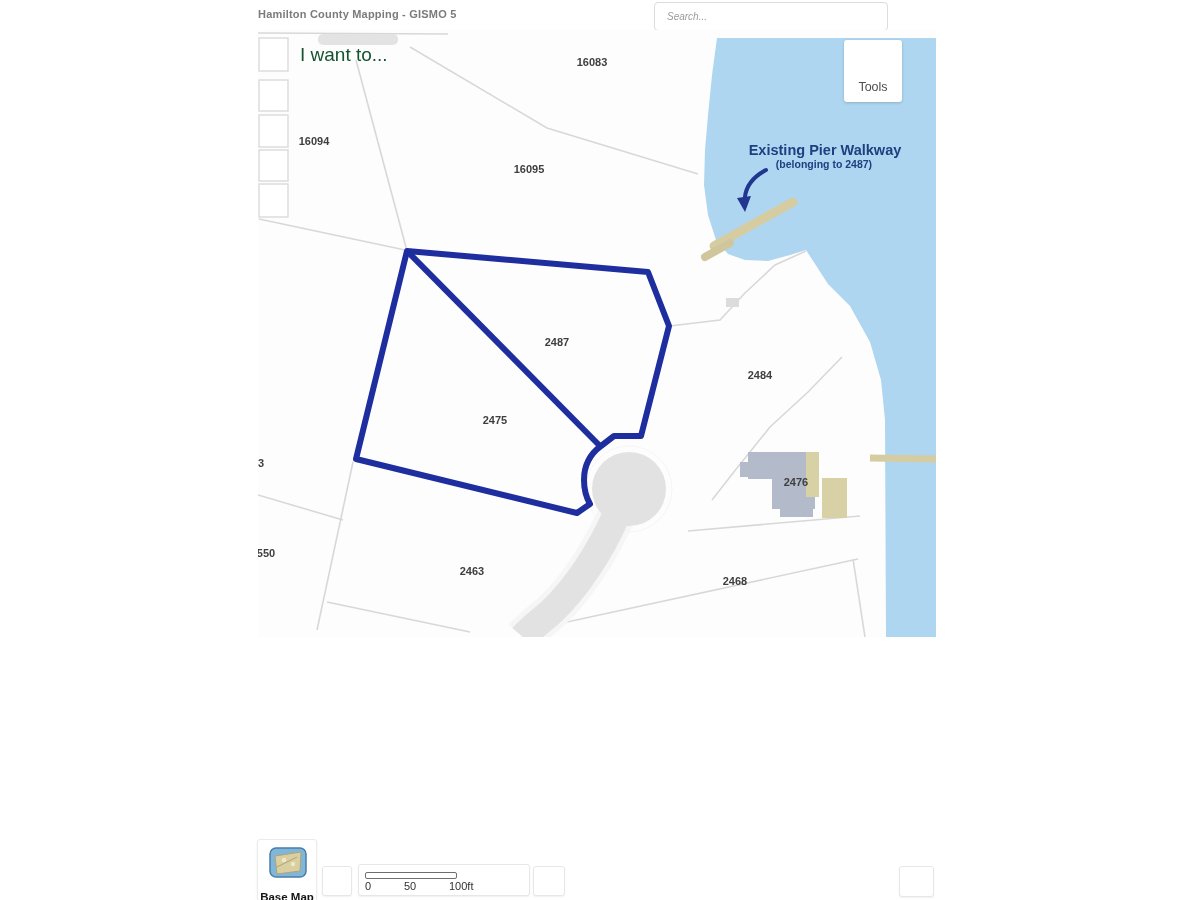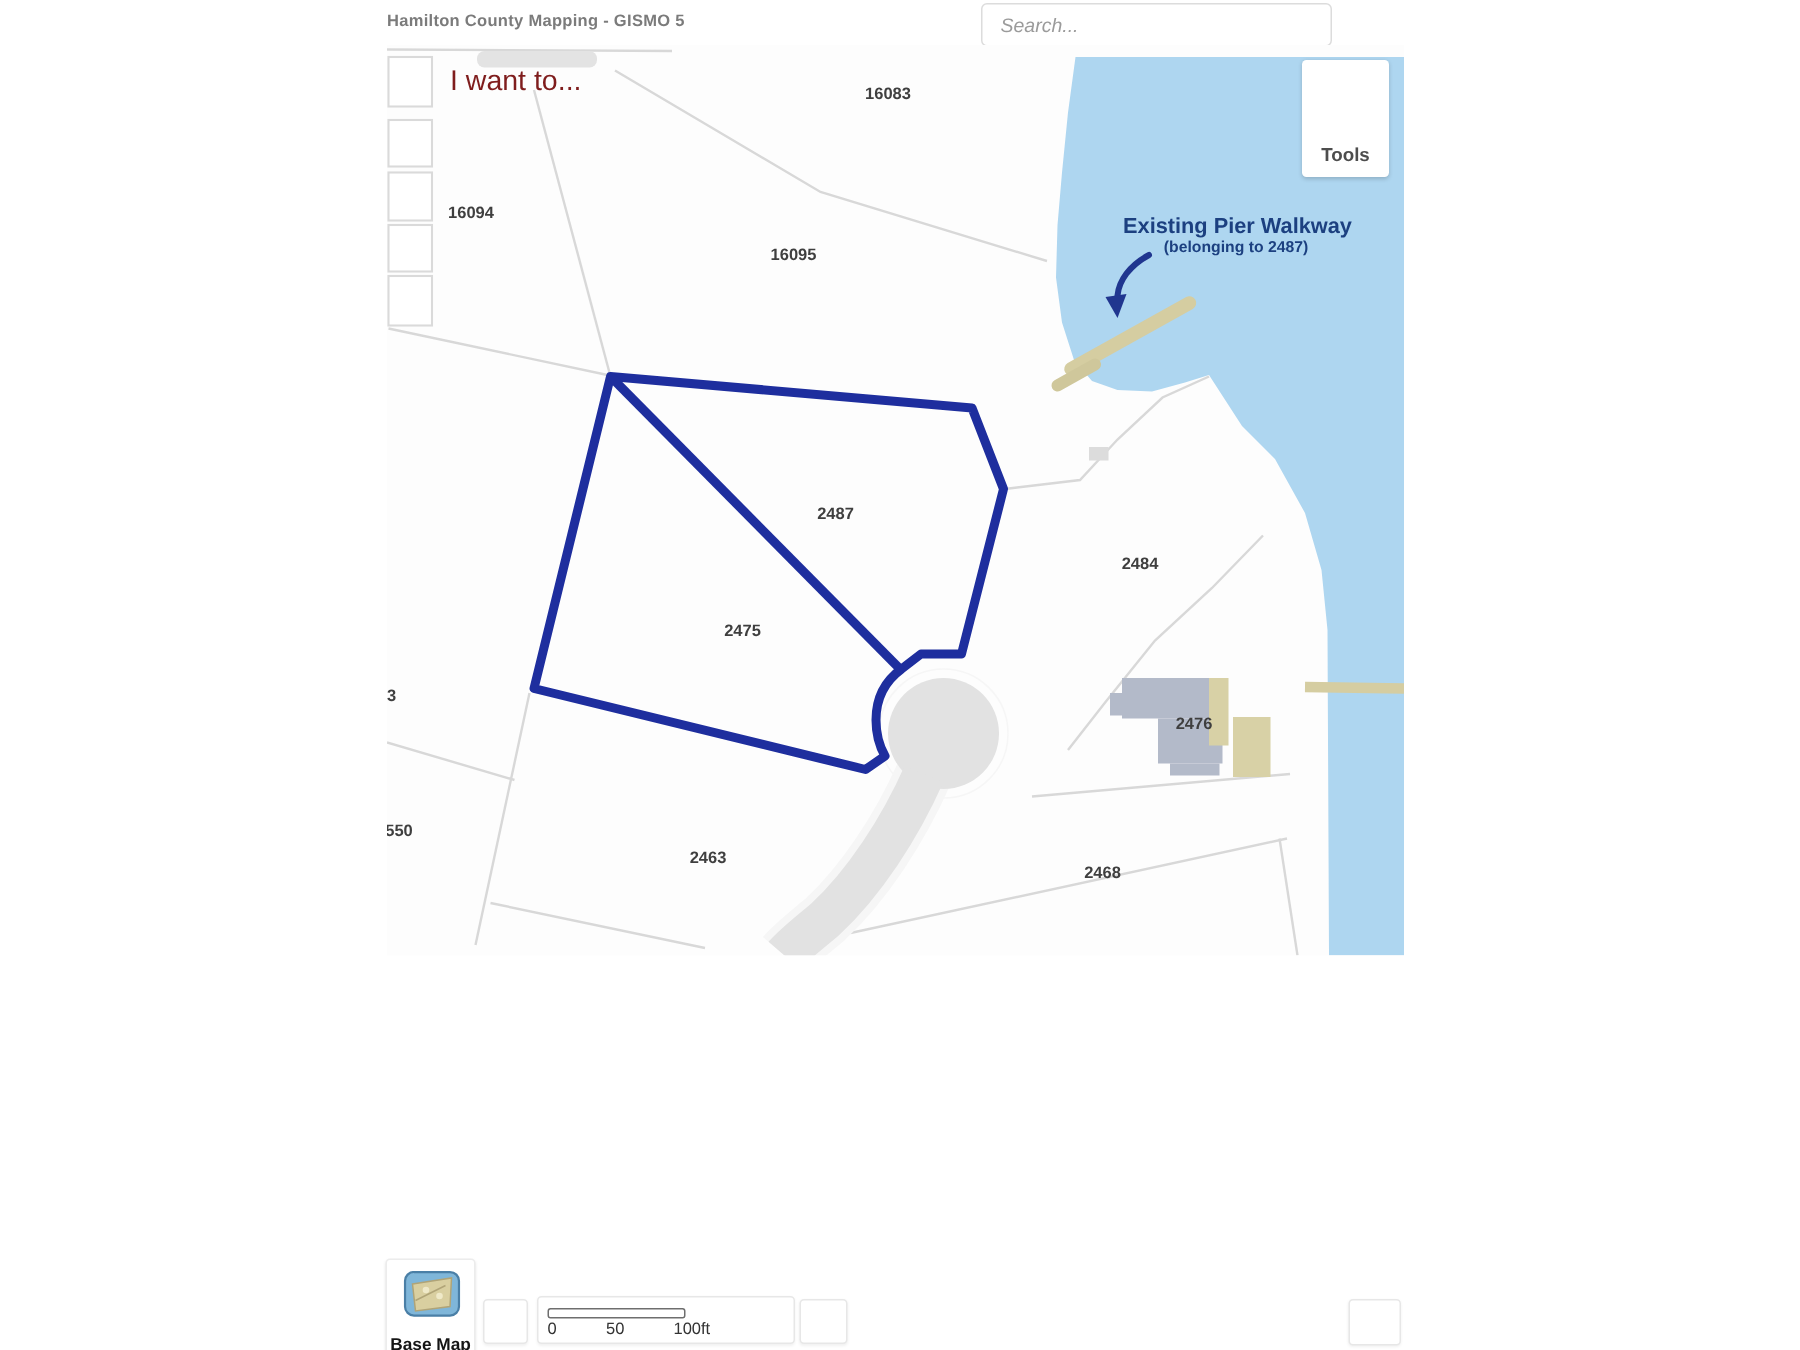--- a/index.html
+++ b/index.html
@@ -4,35 +4,35 @@
 <style>
   * { margin:0; padding:0; box-sizing:border-box; }
   body { background:#fff; font-family:"Liberation Sans", sans-serif; }
   .page { position:relative; width:1200px; height:900px; background:#ffffff; overflow:hidden; }
 
   
   .app-title { position:absolute; left:258px; top:8px; font-size:11px; font-weight:700;
                color:#7b7b7b; letter-spacing:.2px; white-space:nowrap; }
   .search-box { position:absolute; left:654px; top:2px; width:234px; height:29px;
                 background:#fff; border:1px solid #dcdcdc; border-radius:4px;
-                padding:0 12px; font-size:13px; color:#444; outline:none;
+                padding:0 12px; font-size:10px; color:#444; outline:none;
                 font-family:"Liberation Sans", sans-serif; }
   .search-box::placeholder { font-style:italic; color:#9b9b9b; }
 
   
   .map-viewport { position:absolute; left:258px; top:30px; width:678px; height:607px;
                   overflow:hidden; background:#fdfdfd; }
   .map-svg { position:absolute; left:0; top:0; }
 
-  .i-want-to { position:absolute; left:42px; top:14px; font-size:19px; color:#7f1d1d; }
+  .i-want-to { position:absolute; left:42px; top:14px; font-size:19px; color:#14532d; }
 
-  .tools-btn { position:absolute; left:610px; top:10px; width:58px; height:78px;
+  .tools-btn { position:absolute; left:586px; top:10px; width:58px; height:62px;
                background:#fff; border-radius:3px; box-shadow:0 1px 3px rgba(0,0,0,.18);
                display:flex; align-items:flex-end; justify-content:center;
-               padding-bottom:8px; font-size:12.5px; font-weight:700; color:#4d4d4d;
+               padding-bottom:8px; font-size:12.5px; font-weight:400; color:#4d4d4d;
                cursor:pointer; }
 
   
   .water { fill:#aed6f0; }
   .pier { stroke:#d5cda1; fill:none; }
   .pier2 { stroke:#cfc79b; fill:none; }
   .pline { stroke:#d8d8d8; stroke-width:1.6; fill:none; }
   .edge-parcel { fill:#ffffff; stroke:#dadada; stroke-width:1.4; }
   .road-casing { stroke:#f6f6f6; fill:none; }
   .road-main { stroke:#e2e2e2; fill:none; }

